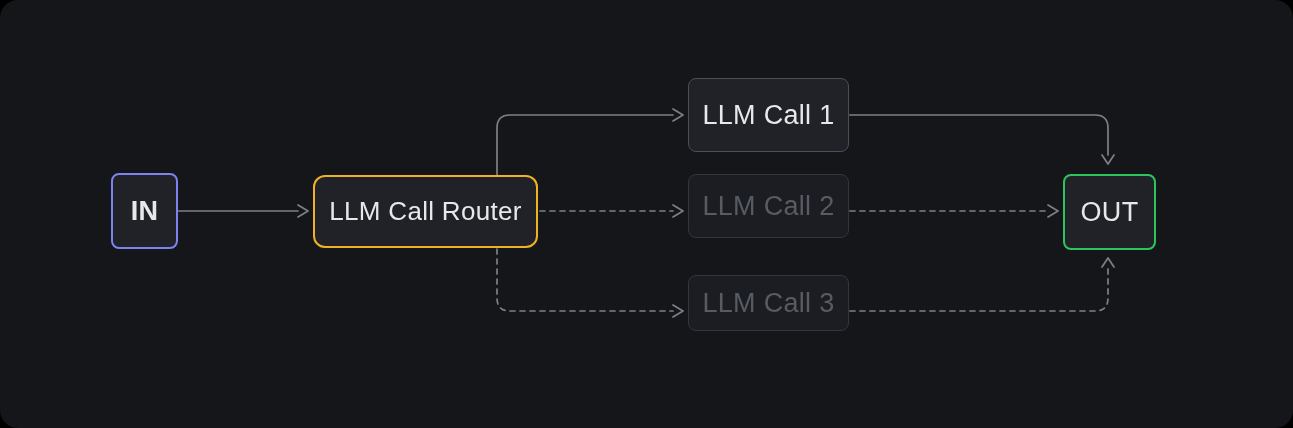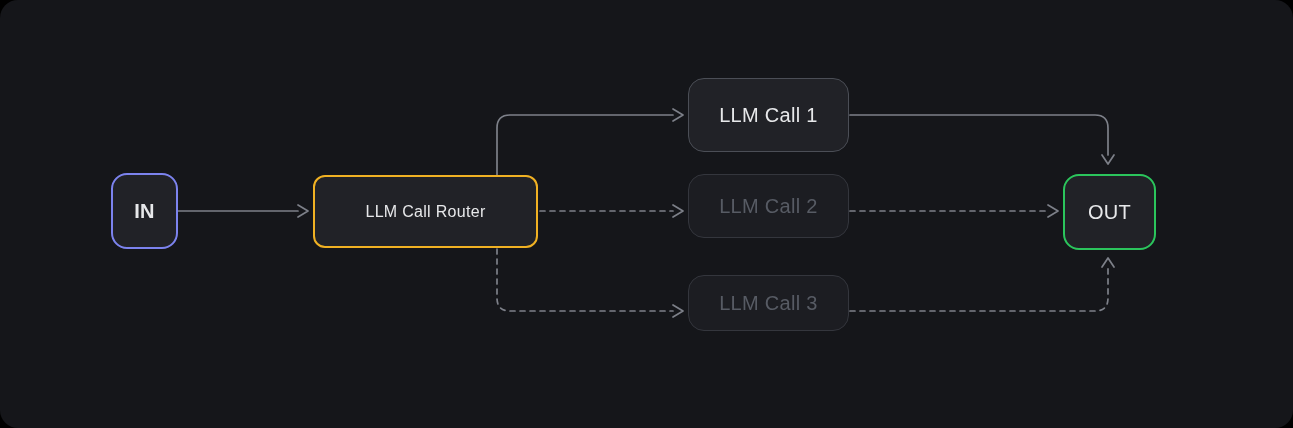--- a/index.html
+++ b/index.html
@@ -16,27 +16,27 @@
     position:relative;width:1293px;height:428px;
     background:var(--panel-bg);border-radius:18px;overflow:hidden;
   }
   svg.edges{position:absolute;inset:0;width:100%;height:100%;display:block}
   svg.edges path{fill:none;stroke:var(--line);stroke-width:1.7;stroke-linecap:round;stroke-linejoin:round}
   svg.edges path.dashed{stroke-dasharray:5 5}
   svg.edges path.head{stroke-dasharray:none}
   .node{
     position:absolute;display:flex;align-items:center;justify-content:center;
     background:var(--node-bg);border:1.5px solid var(--border-active);
-    border-radius:16px;color:var(--text-active);
-    font-size:20px;font-weight:500;letter-spacing:.3px;white-space:nowrap;
+    border-radius:8px;color:var(--text-active);
+    font-size:27px;font-weight:500;letter-spacing:.3px;white-space:nowrap;
   }
   .node.dimmed{background:var(--node-bg-dim);border-color:var(--border-dim);color:var(--text-dim)}
   .node.accented{border-width:2px}
   #node-in     {left:111px;top:173px;width:67px;height:76px}
-  #node-router {left:313px;top:175px;width:225px;height:73px;border-radius:12px;font-size:16px}
+  #node-router {left:313px;top:175px;width:225px;height:73px;border-radius:12px;font-size:26px}
   #node-call1  {left:688px;top:78px; width:161px;height:74px}
   #node-call2  {left:688px;top:174px;width:161px;height:64px}
   #node-call3  {left:688px;top:275px;width:161px;height:56px}
   #node-out    {left:1063px;top:174px;width:93px;height:76px}
 </style>
 </head>
 <body>
 
 <div class="frame">
 

